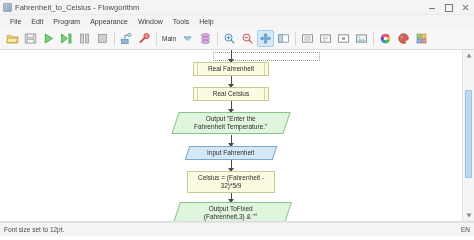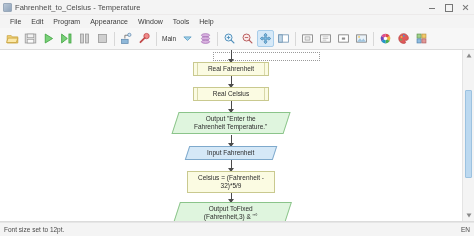--- a/index.html
+++ b/index.html
@@ -246,21 +246,21 @@
   }
   .lang-badge { font-size: 6.5px; color: #4a4a4a; }
 </style>
 </head>
 <body>
 
 <div id="app">
 
   <div class="titlebar">
     <div class="title-icon"></div>
-    <div class="title-text">Fahrenheit_to_Celsius - Temperature</div>
+    <div class="title-text">Fahrenheit_to_Celsius - Flowgorithm</div>
     <div class="win-btns">
       <div class="win-btn wb-min"></div>
       <div class="win-btn wb-max"></div>
       <div class="win-btn wb-close"></div>
     </div>
   </div>
 
   <div class="menubar">
     <div class="menu-item">File</div>
     <div class="menu-item">Edit</div>

